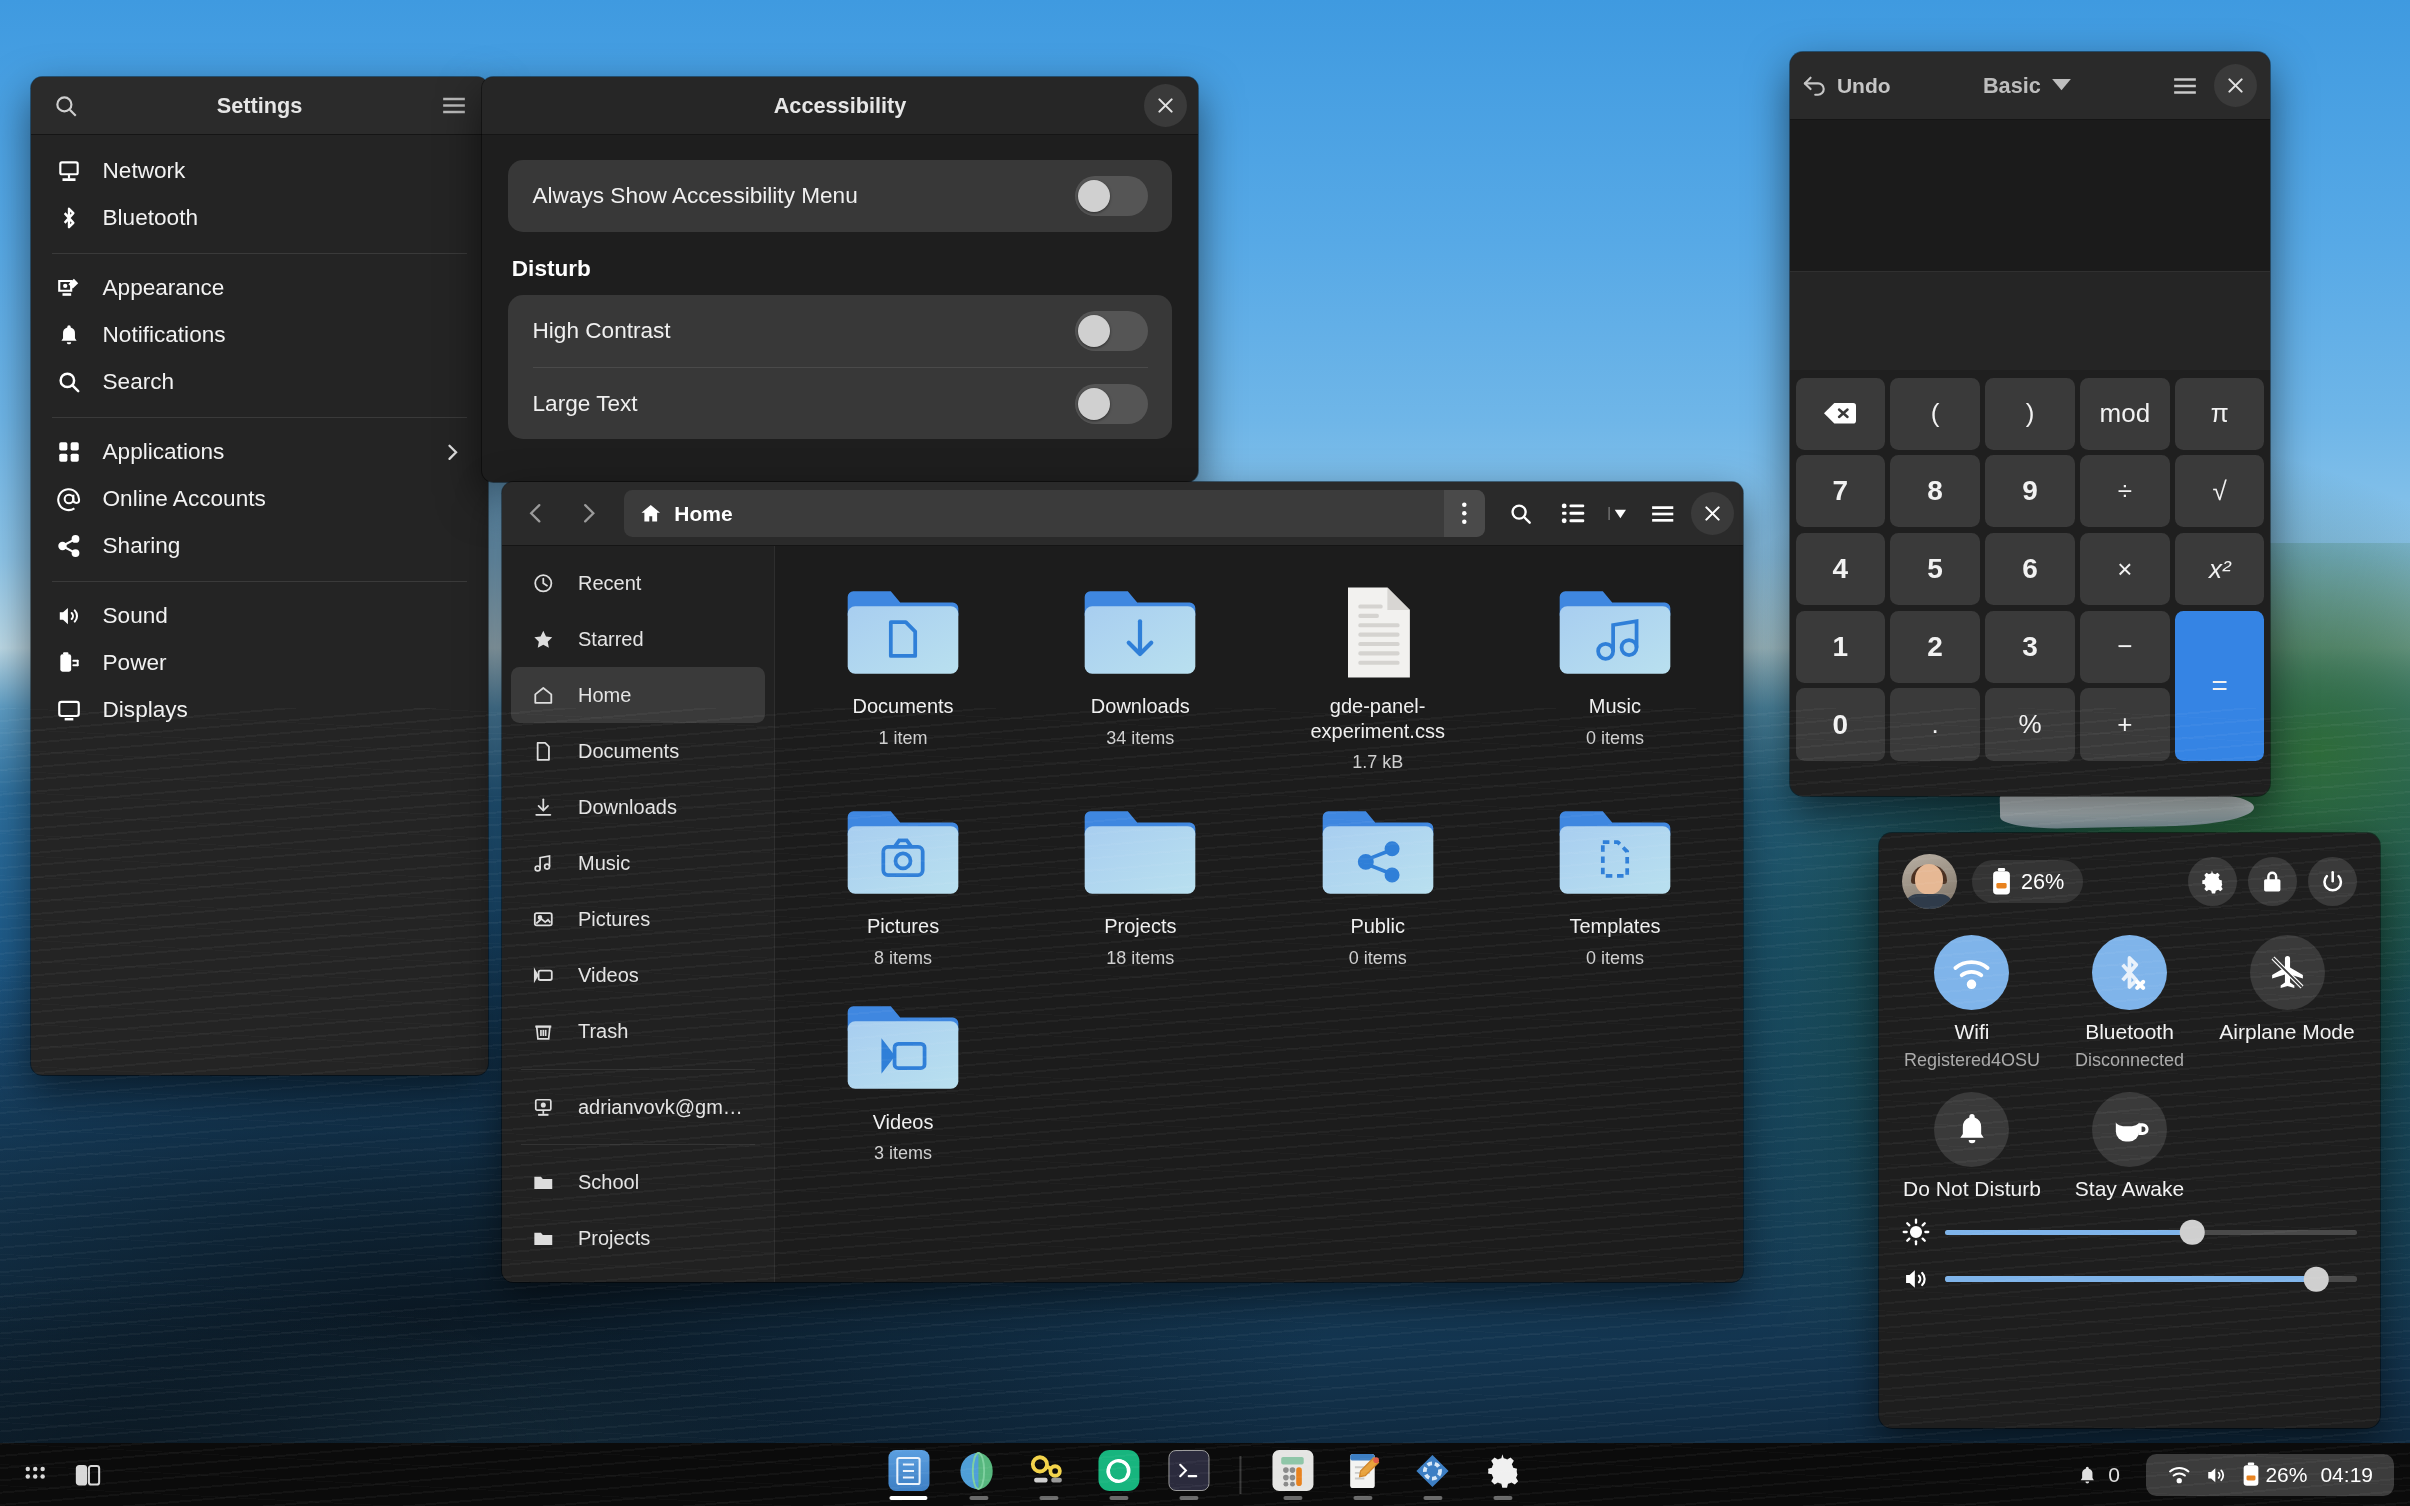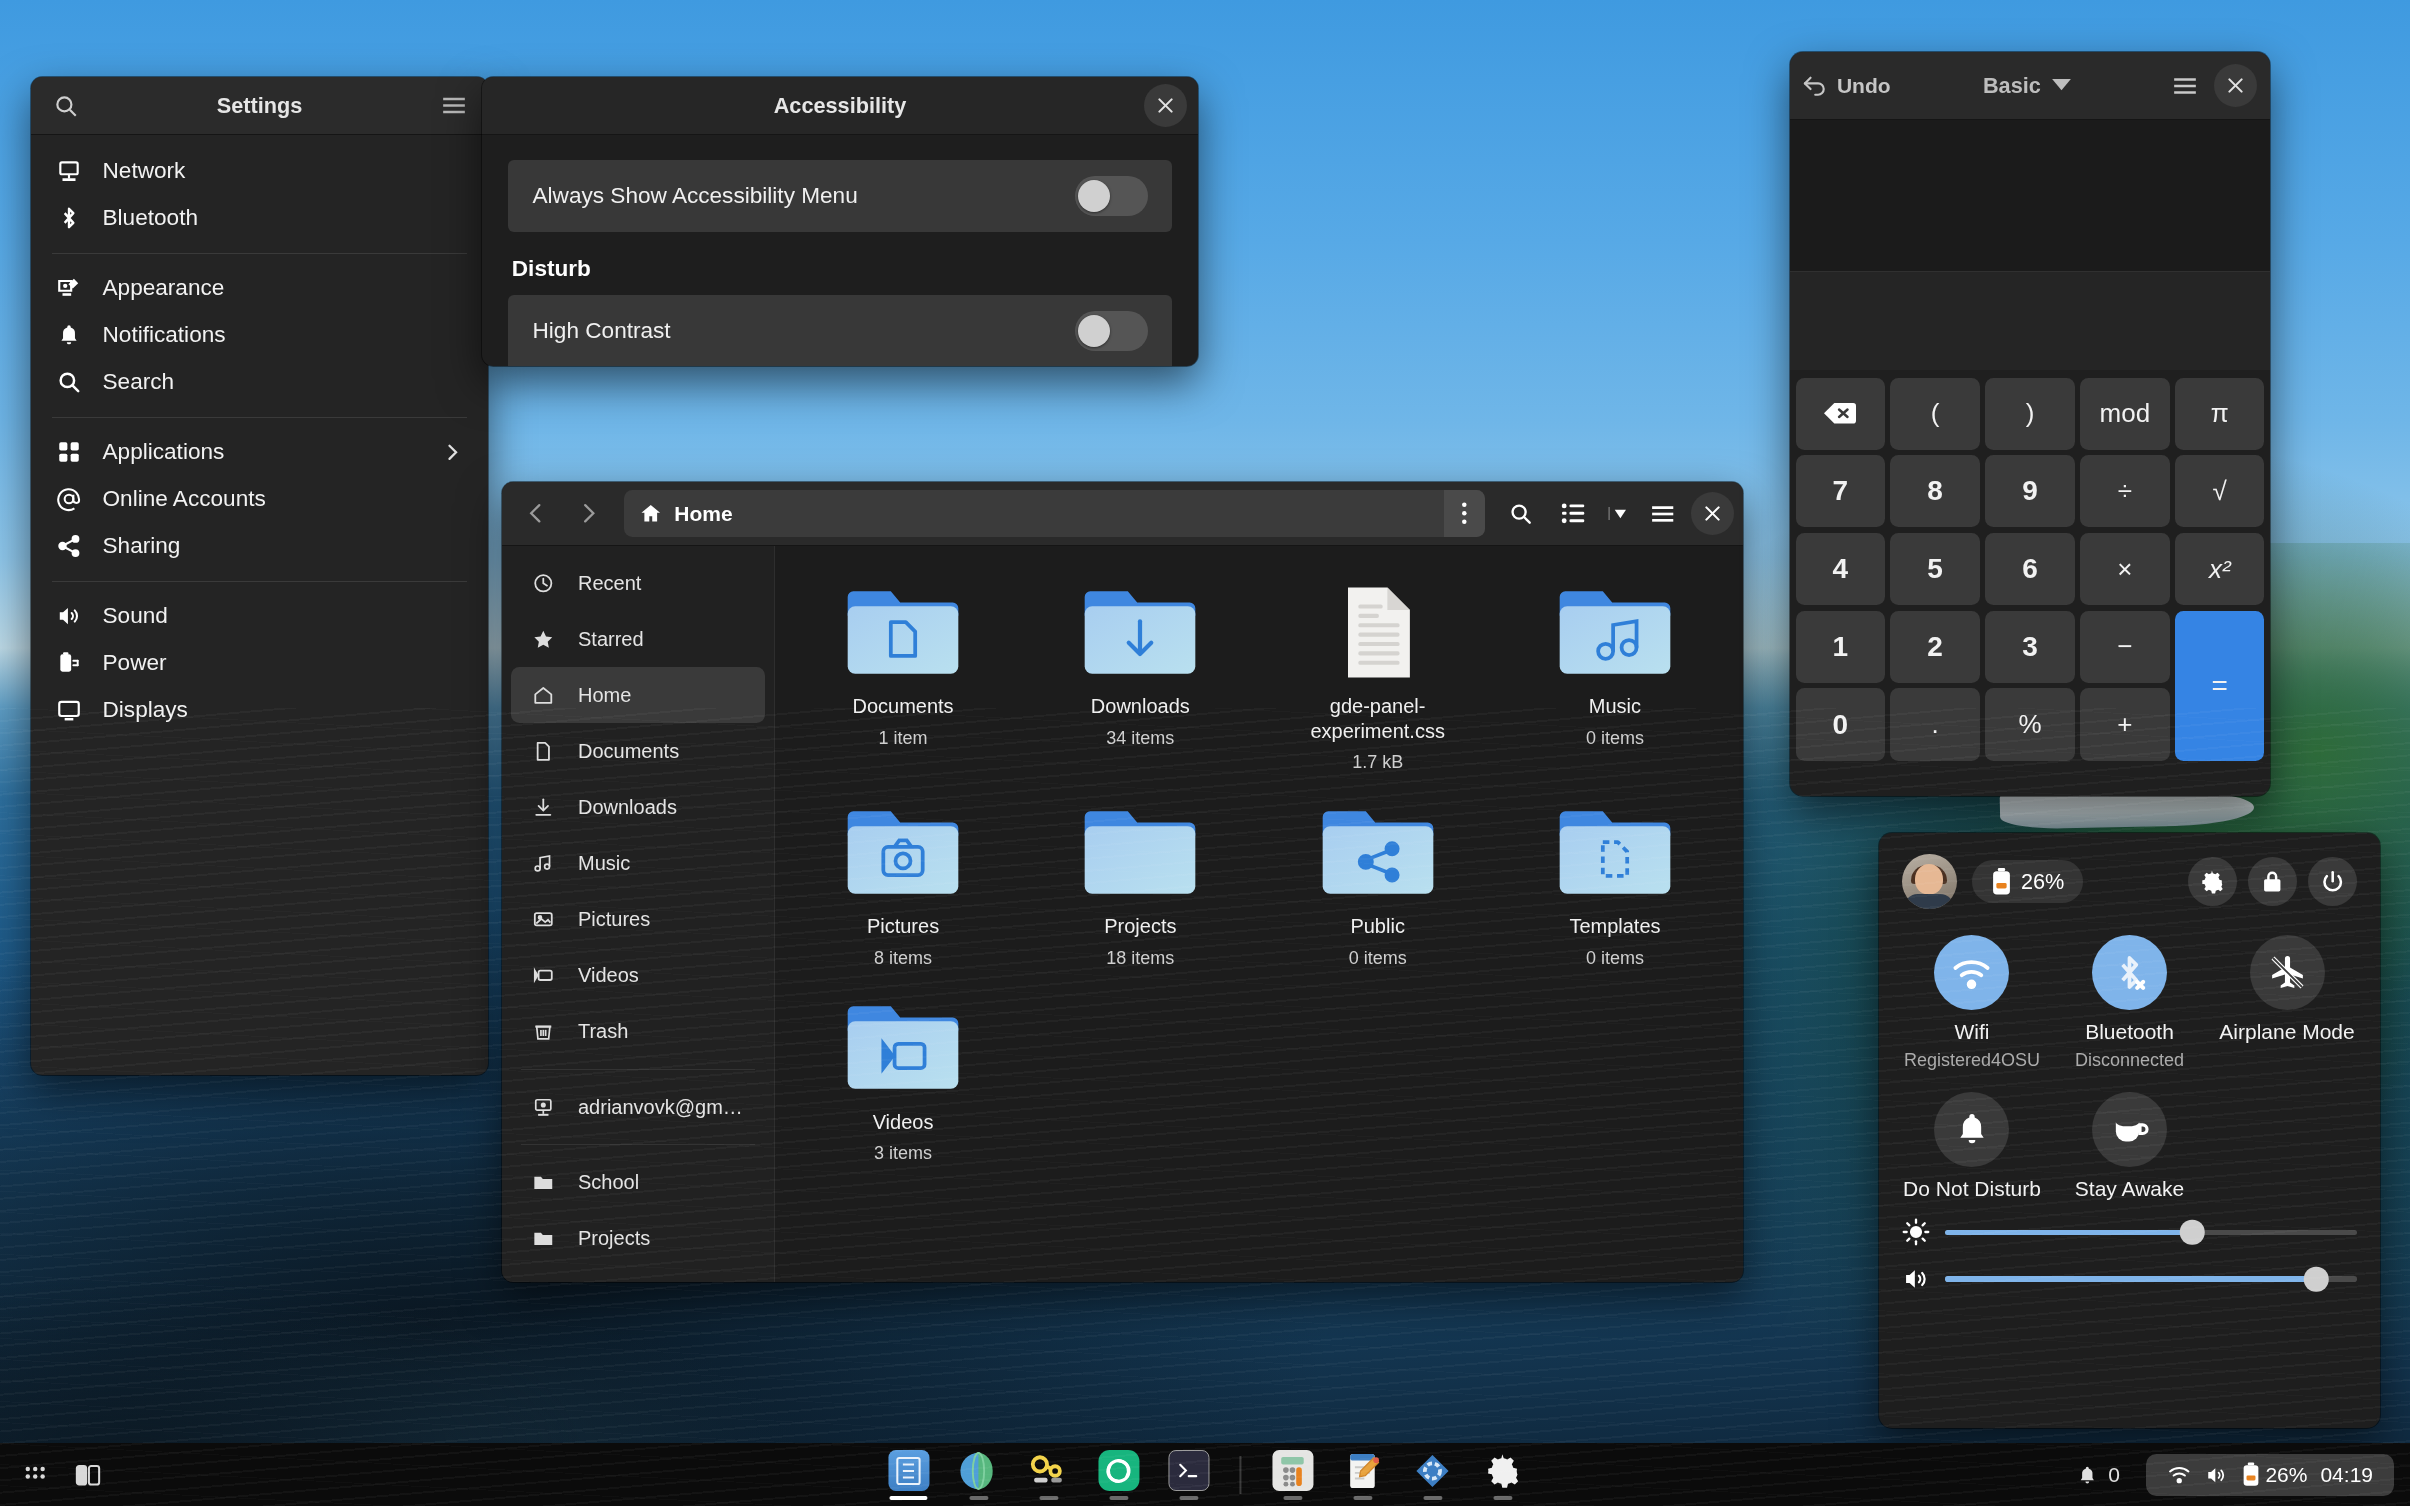--- a/index.html
+++ b/index.html
@@ -54,25 +54,25 @@
   
   #settings { left:31px; top:77px; width:457px; height:998px; background:#242424;}
   #settings .hdr{ background:#2b2b2b; justify-content:space-between; }
   .set-list{ padding:13px 0; }
   .set-row{ display:flex;align-items:center;gap:21px;padding:10.4px 24.5px;
             font-size:22.6px;color:#f2f2f2; }
   .set-row .lbl{flex:1;}
   .sep{height:0.9px;background:#3a3a3a;margin:11.3px 21px;}
 
   
-  #access{ left:482px; top:77px; width:716px; height:289px; }
+  #access{ left:482px; top:77px; width:716px; height:405px; }
   #access .hdr{ justify-content:center; position:relative; background:#262626;}
   #access .hdr .closebtn{ position:absolute; right:11.3px; }
   .acc-body{ padding:24.5px 26px 0 26px; }
-  .card{ background:#383838; border-radius:6px; padding:0 24.5px; }
+  .card{ background:#383838; border-radius:15px; padding:0 24.5px; }
   .card-row{ display:flex;align-items:center;justify-content:space-between;
              height:72px; font-size:22.6px; color:#f0f0f0;}
   .card-row + .card-row{ border-top:0.9px solid #4a4a4a; }
   .sec-title{ font-size:22.6px;font-weight:bold;margin:24.5px 0 13px 3.8px;color:#fff;}
   .toggle{ width:73px;height:40px;border-radius:20px;background:#555;
            display:flex;align-items:center;padding:3.8px;flex:none;}
   .knob{ width:32px;height:32px;border-radius:50%;background:#d0d0d0;
          box-shadow:0 0.9px 2.8px rgba(0,0,0,.5); }
 
   

